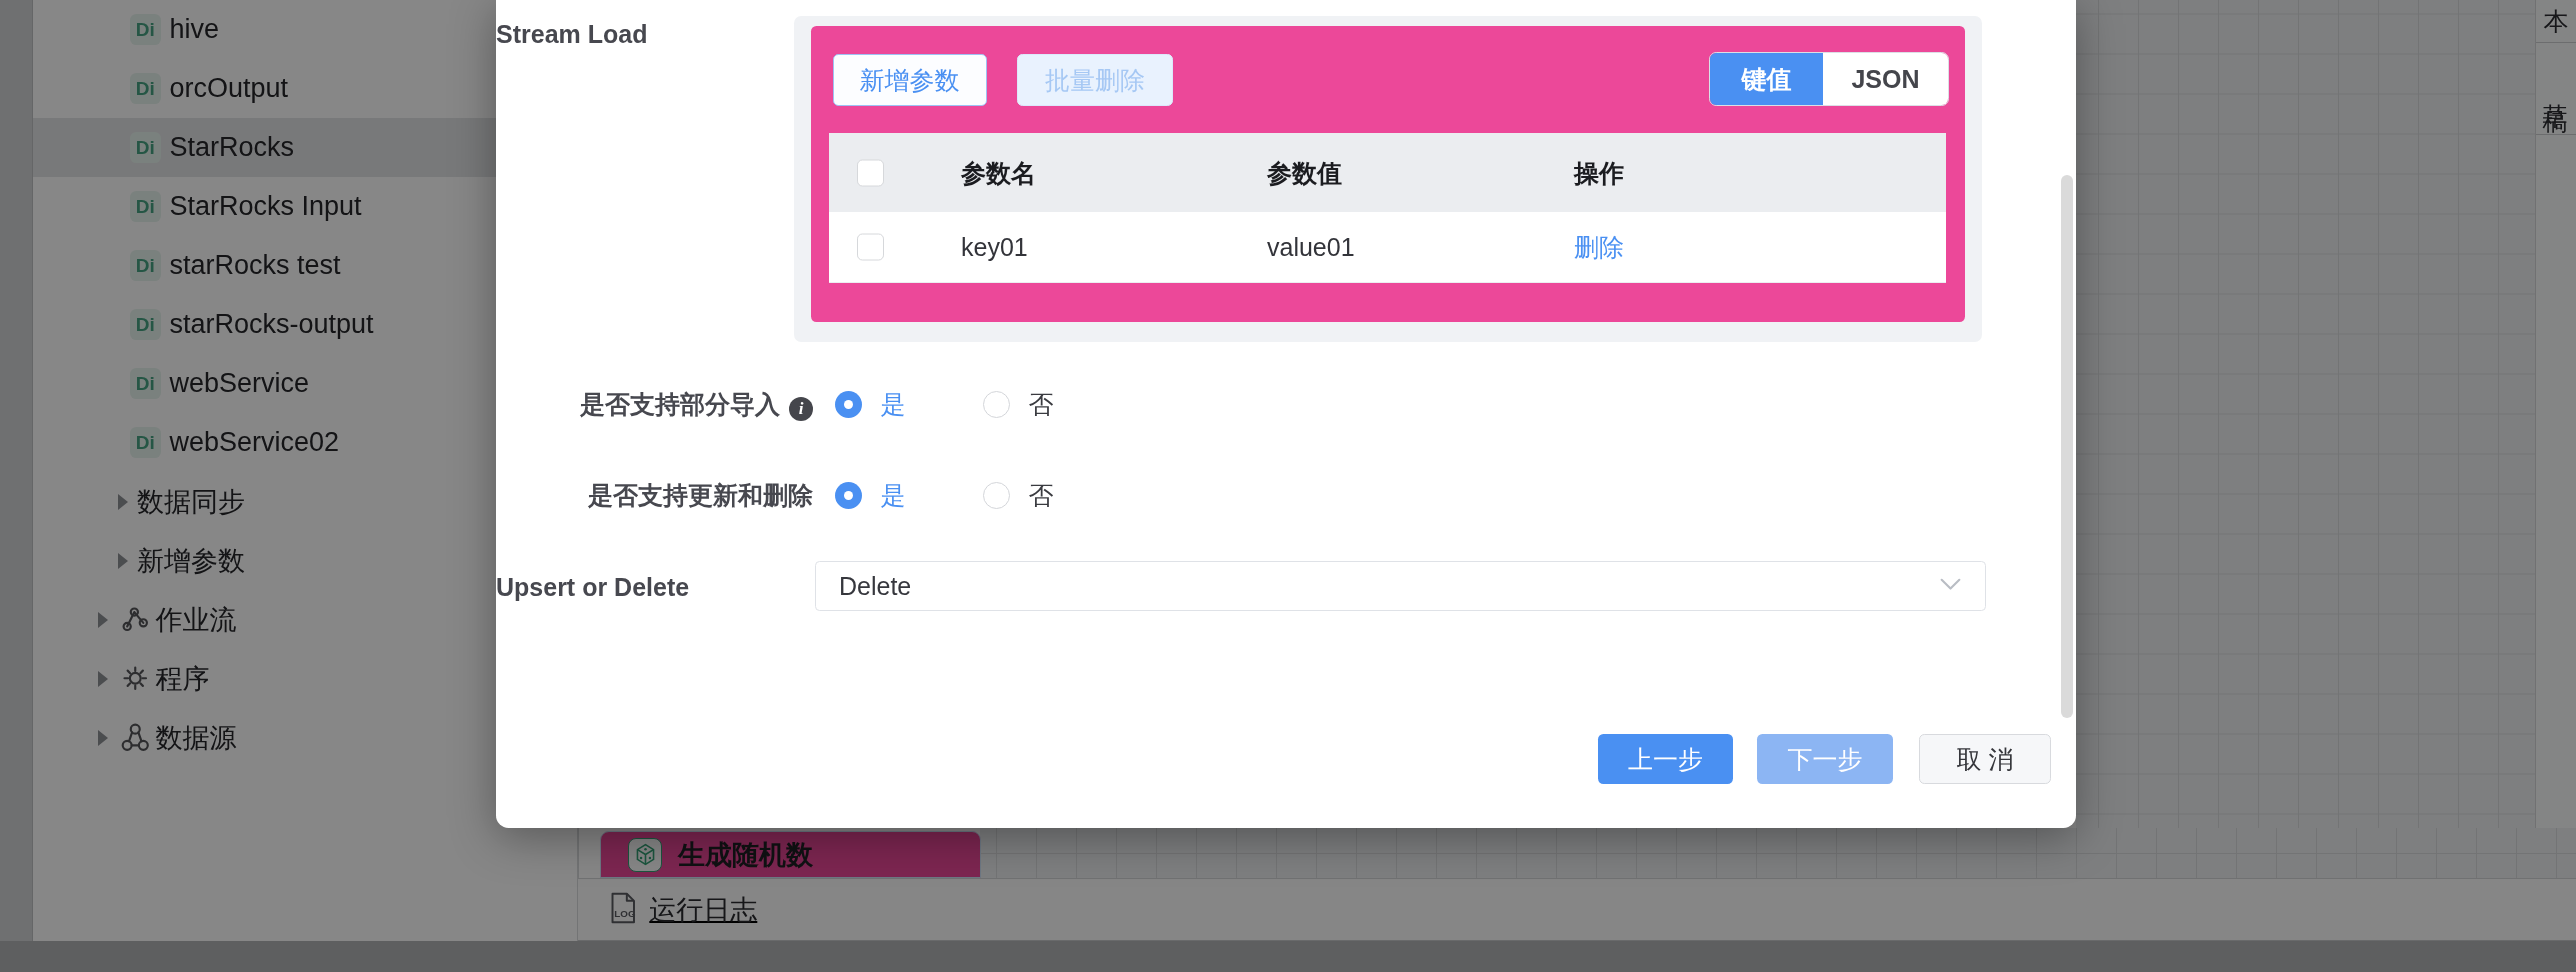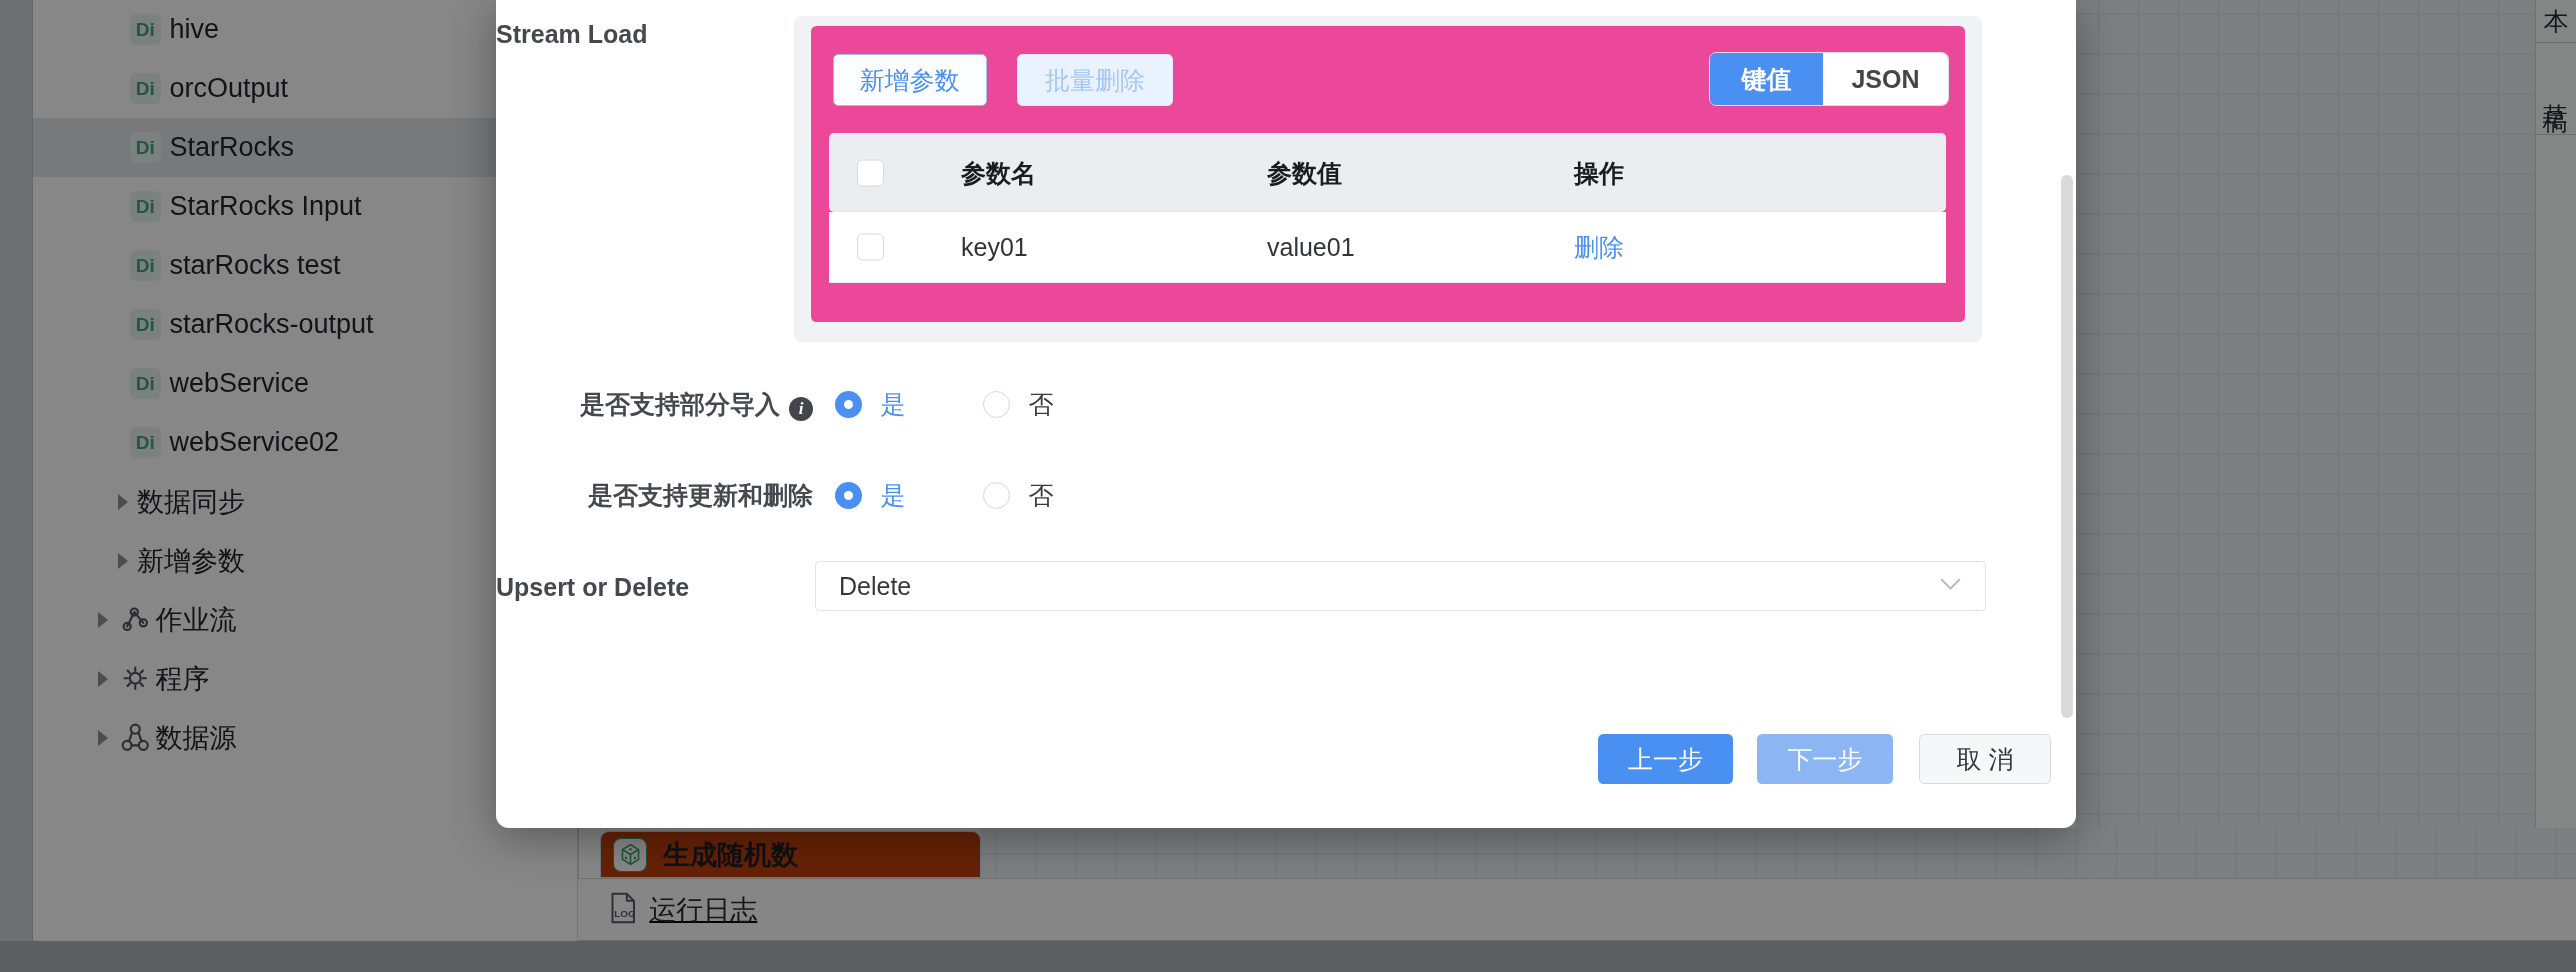--- a/index.html
+++ b/index.html
@@ -27,21 +27,21 @@
     background-size:40px 40px; }
   .canvas-right { position:absolute; left:2076px; top:0; width:459px; height:941px; background-position:-18px 13.5px; }
   .tab-strip { position:absolute; left:2535px; top:0; width:41px; height:941px; background:#fafbfc; border-left:0.9px solid #d5d6d8; }
   .side-tab { width:100%; display:flex; align-items:center; justify-content:center; border-bottom:0.9px solid #cdced0; color:#2c2d31; font-size:25px; cursor:pointer; }
   .side-tab.t1 { height:43px; }
   .side-tab.t2 { height:92px; writing-mode:vertical-rl; text-orientation:upright; letter-spacing:5.4px; }
 
   
   .bottom-left-panel { position:absolute; left:578px; top:828px; width:402px; height:113px; background:#ffffff; border-left:0.9px solid #d8d9db; }
   .bottom-grid { position:absolute; left:980px; top:828px; width:1596px; height:113px; background-position:16px 25px; }
-  .node-box { position:absolute; left:600px; top:831px; width:381px; height:47px; background:#c2410c; border:0.9px solid #cfe2f8; border-radius:9px 9px 0 0; display:flex; align-items:center; padding-left:12px; cursor:pointer; }
+  .node-box { position:absolute; left:600px; top:831px; width:381px; height:47px; background:#ec4899; border:0.9px solid #cfe2f8; border-radius:9px 9px 0 0; display:flex; align-items:center; padding-left:27px; cursor:pointer; }
   .node-ic { width:34px; height:34px; background:#fff; border:1.8px solid #35a377; border-radius:8px; display:flex; align-items:center; justify-content:center; margin-right:16px; }
   .node-box span.nb-label { font-size:27px; font-weight:700; color:#1f2024; }
   .log-bar { position:absolute; left:578px; top:878px; width:1998px; height:63px; background:#fdfdfe; border-top:0.9px solid #d4d6d8; border-bottom:0.9px solid #c7c8ca; display:flex; align-items:center; padding-left:30px; cursor:pointer;text-decoration:underline; }
   .log-bar span.log-label { font-size:27px; color:#2a2b2f; margin-left:10.8px; }
   .bottom-band { position:absolute; left:0; top:941px; width:2576px; height:32px; background:#b2b4b6; }
 
   
   .backdrop { position:absolute; left:0; top:0; width:2576px; height:973px; background:rgba(0,0,0,0.47); z-index:10; }
   .modal { position:absolute; left:496px; top:0; width:1580px; height:828px; background:#fff; border-radius:0 0 12.6px 12.6px; box-shadow:0 9px 45px rgba(0,0,0,.35); z-index:20; }
 
@@ -53,21 +53,21 @@
 
   .btn { display:flex; align-items:center; justify-content:center; font-size:25px; border-radius:5.4px; cursor:pointer; }
   .btn-add { position:absolute; left:21.5px; top:28px; width:154px; height:52px; background:#fcfdff; border:0.9px solid #9dc2f4; color:#4a90f2; }
   .btn-batch { position:absolute; left:206px; top:28px; width:156px; height:52px; background:#e9f2fe; border:0.9px solid #dce9fc; color:#a6c8f4; }
 
   .toggle { position:absolute; left:898px; top:26px; width:240px; height:54px; border:0.9px solid #dcdfe6; border-radius:7.2px; overflow:hidden; display:flex; }
   .toggle-opt { display:flex; align-items:center; justify-content:center; font-size:25px; cursor:pointer; height:100%; }
   .toggle-opt.on { width:114px; background:#4a90f2; color:#fff; font-weight:600; }
   .toggle-opt.off { width:126px; background:#fff; color:#44454b; font-weight:600; }
 
-  .thead { position:absolute; left:18px; top:107px; width:1117px; height:79px; background:#ebedf0; border-radius:5px; }
+  .thead { position:absolute; left:18px; top:107px; width:1117px; height:79px; background:#ebedf0; border-radius:0; }
   .trow { position:absolute; left:18px; top:186px; width:1117px; height:71px; border-bottom:1.8px solid #eceef1; background:#fff; }
   .cell { position:absolute; top:50%; transform:translateY(-50%); font-size:25px; }
   .thead .cell { font-weight:700; color:#1b1c20; }
   .trow .cell { color:#33343a; }
   .c-check { left:28px; } .c-name { left:132px; } .c-value { left:438px; } .c-op { left:745px; }
   .checkbox { width:27px; height:27px; background:#fff; border:1.8px solid #d6d8db; border-radius:5.4px; cursor:pointer; }
   .link-del { color:#4a90f2 !important; cursor:pointer; }
 
   .form-row { position:absolute; left:0; height:54px; display:flex; align-items:center; }
   .row-radio1 { top:377px; } .row-radio2 { top:468px; }

